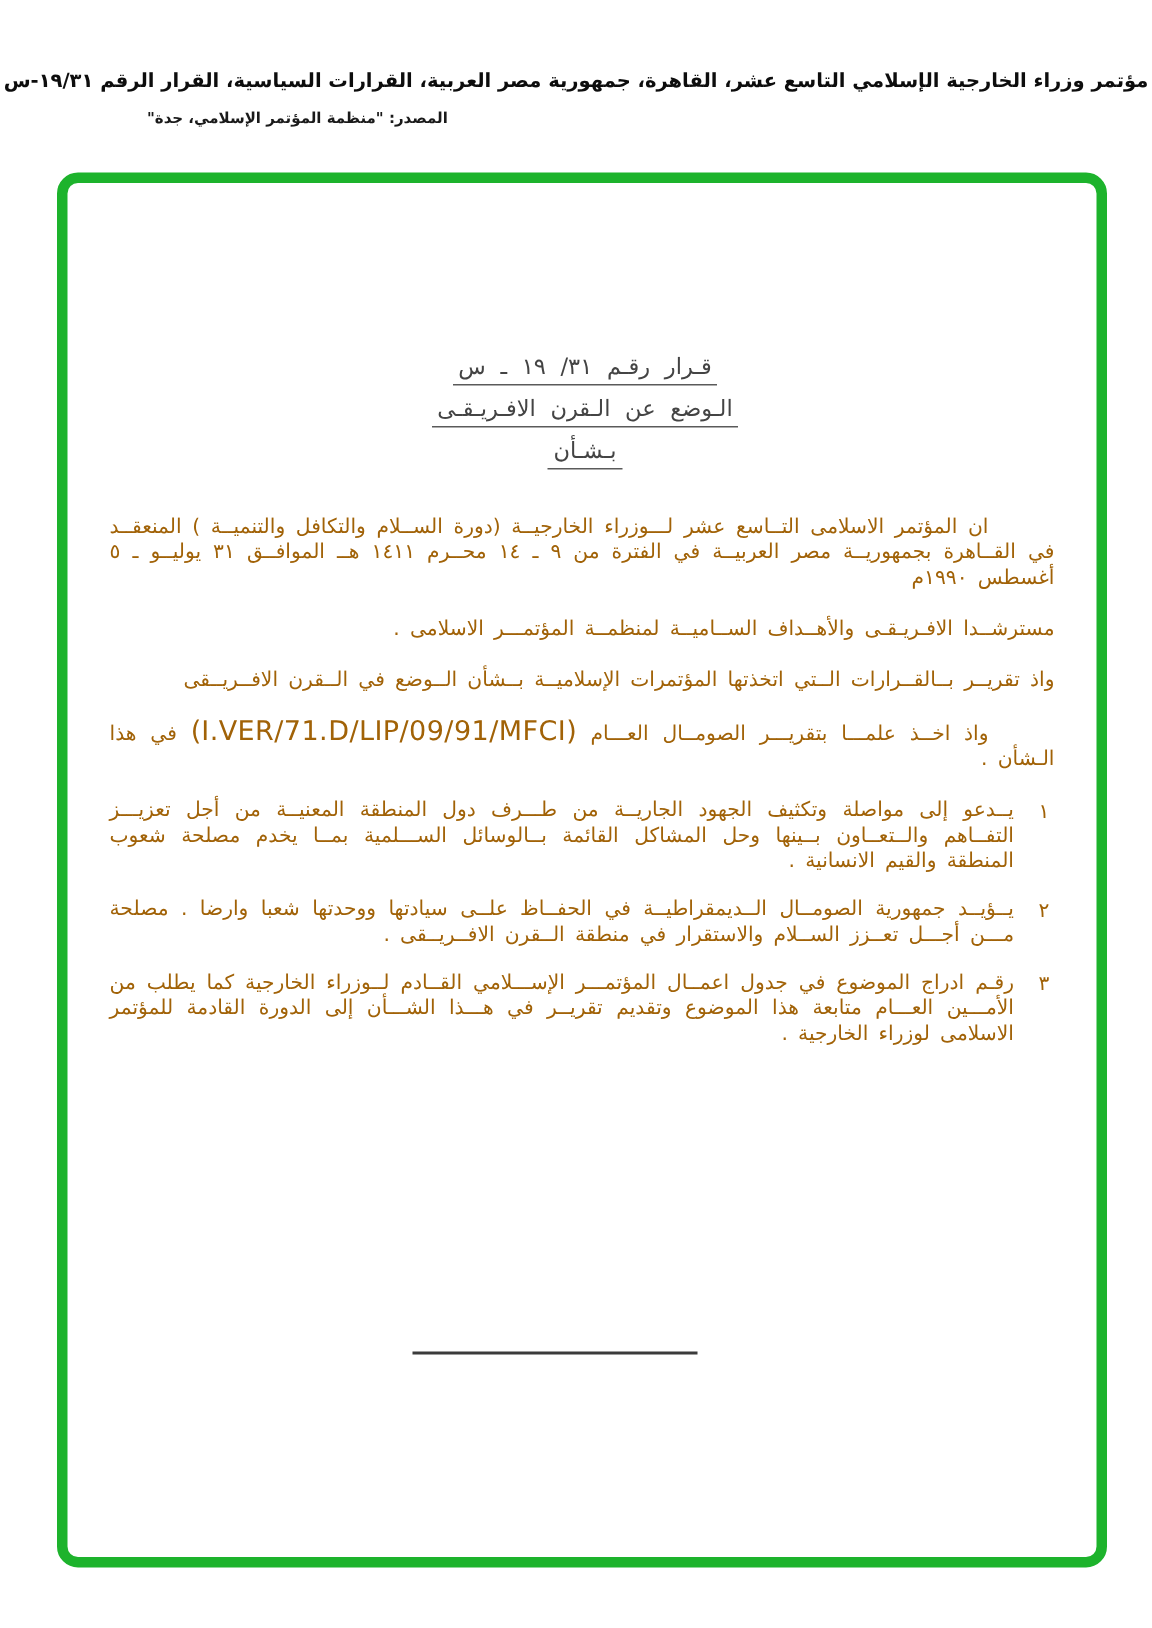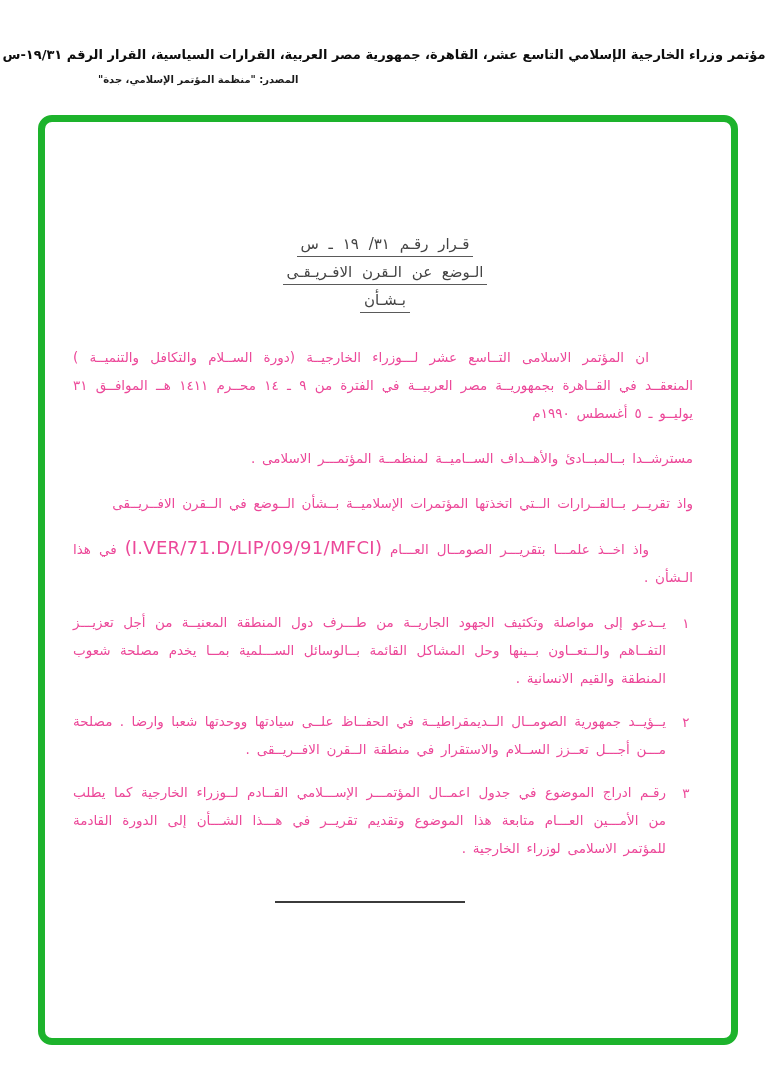--- a/index.html
+++ b/index.html
@@ -27,42 +27,42 @@
   
   .frame {
     position:absolute; left:38px; top:115px;
     width:700px; height:930px;
     border:7px solid var(--accent-green, #1db32c);
     border-radius:14px;
     background:#ffffff;
   }
   .doc {
     position:absolute; inset:0;
-    padding:112px 28px 0 22px;
+    padding:112px 18px 0 22px;
     direction:rtl;
     color:#3a3a3a;
   }
   
   .title { text-align:center; margin-bottom:30px; color:#444; }
   .title .t-line { display:block; margin-bottom:5px; }
   .title .t-underline {
     display:inline-block;
     font-size:15px;
     letter-spacing:1.5px; word-spacing:5px;
     padding:0 4px 3px 4px;
     border-bottom:1.4px solid #5a5a5a;
   }
   
   .body {
     padding:0 10px 0 6px;
     font-size:13.5px;
-    line-height:28px;
+    line-height:17px;
     text-align:justify;
     word-spacing:2.5px;
-    color:#ec4899;
+    color:#a16207;
   }
   .para { margin-bottom:17px; }
   .para.indent { text-indent:44px; }
   .lead-u {
     text-underline-offset:3.5px;
     text-decoration-thickness:1.2px;
   }
   .ref-code {
     direction:ltr; unicode-bidi:isolate;
     font-size:18px; letter-spacing:0.3px;
@@ -95,21 +95,21 @@
       <div class="title">
         <span class="t-line"><span class="t-underline">قـرار رقـم ٣١/ ١٩ ـ س</span></span>
         <span class="t-line"><span class="t-underline">الـوضع عن الـقرن الافـريـقـى</span></span>
         <span class="t-line"><span class="t-underline">بـشـأن</span></span>
       </div>
 
       <div class="body">
 
         <p class="para indent"><span>ان المؤتمر الاسلامى التــاسع عشر لـــوزراء الخارجيــة (دورة الســلام والتكافل والتنميــة ) المنعقــد في القــاهرة بجمهوريــة مصر العربيــة في الفترة من ٩ ـ ١٤ محــرم ١٤١١ هــ الموافــق ٣١ يوليــو ـ ٥ أغسطس ١٩٩٠م</span></p>
 
-        <p class="para"><span class="lead-u">مسترشــدا</span> <span>بــالمبــادئ والأهــداف الســاميــة لمنظمــة المؤتمـــر الاسلامى .</span></p>
+        <p class="para"><span class="lead-u">مسترشــدا</span> <span>الافـريـقـى والأهــداف الســاميــة لمنظمــة المؤتمـــر الاسلامى .</span></p>
 
         <p class="para"><span class="lead-u">واذ تقريــر</span> <span>بــالقــرارات الــتي اتخذتها المؤتمرات الإسلاميــة بــشأن الــوضع في الــقرن الافــريــقى</span></p>
 
         <p class="para indent"><span class="lead-u">واذ اخــذ علمـــا</span> <span>بتقريـــر الصومــال العـــام</span> <span class="ref-code">(I.VER/71.D/LIP/09/91/MFCI)</span> <span>في هذا الـشأن .</span></p>
 
         <div class="item">
           <div class="item-num">١</div>
           <div class="item-text"><span class="lead-u">يــدعو</span> <span>إلى مواصلة وتكثيف الجهود الجاريــة من طـــرف دول المنطقة المعنيــة من أجل تعزيـــز التفــاهم والــتعــاون بــينها وحل المشاكل القائمة بــالوسائل الســـلمية بمــا يخدم مصلحة شعوب المنطقة والقيم الانسانية .</span></div>
         </div>
 

